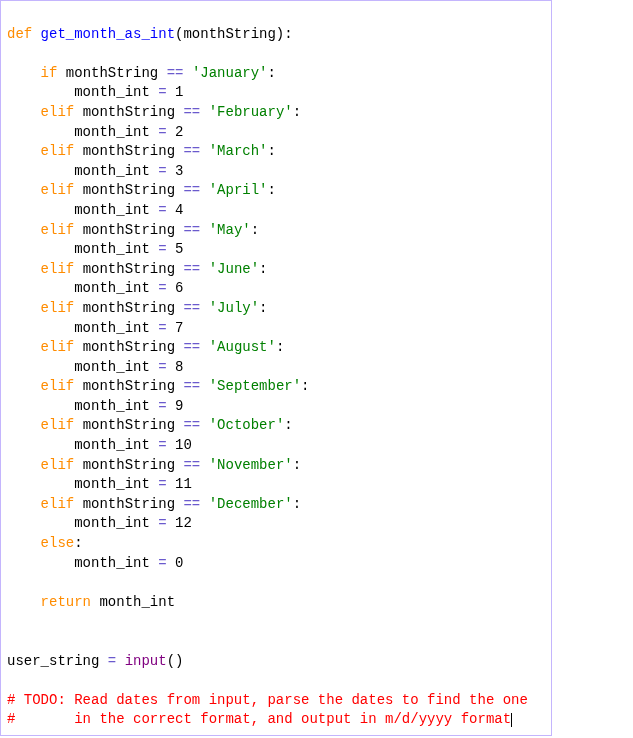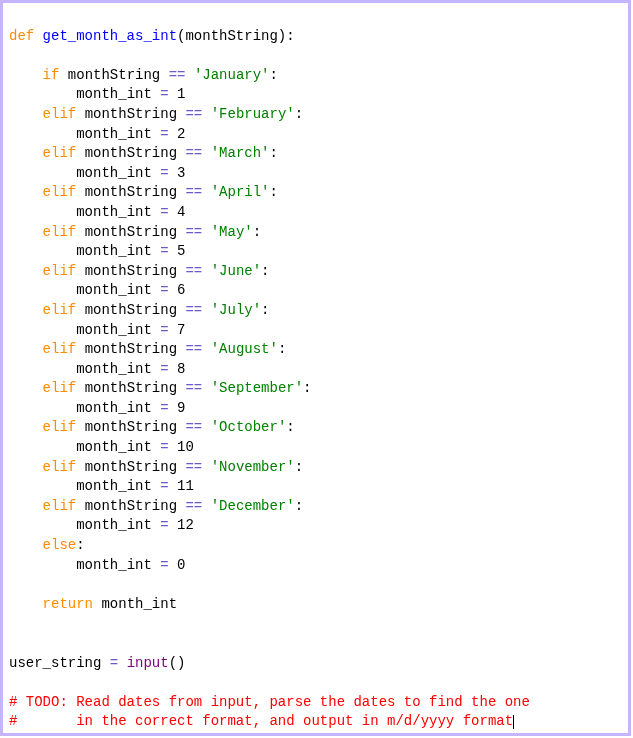--- a/index.html
+++ b/index.html
@@ -4,22 +4,22 @@
 <style>
   body {
     margin: 0;
     padding: 0;
     background: #ffffff;
     font-family: "Courier New", Courier, monospace;
     font-size: 14px;
     line-height: 1.4;
   }
   .code-container {
-    border: 3px solid #c4b5fd;
-    width: 631px;
+    border: 1px solid #c4b5fd;
+    width: 552px;
     height: 736px;
     box-sizing: border-box;
     padding: 4px 6px;
     white-space: pre;
     overflow: hidden;
     position: relative;
   }
   .kw { color: #ff8c00; }
   .fn { color: #0000ff; }
   .op { color: #6a5acd; }

